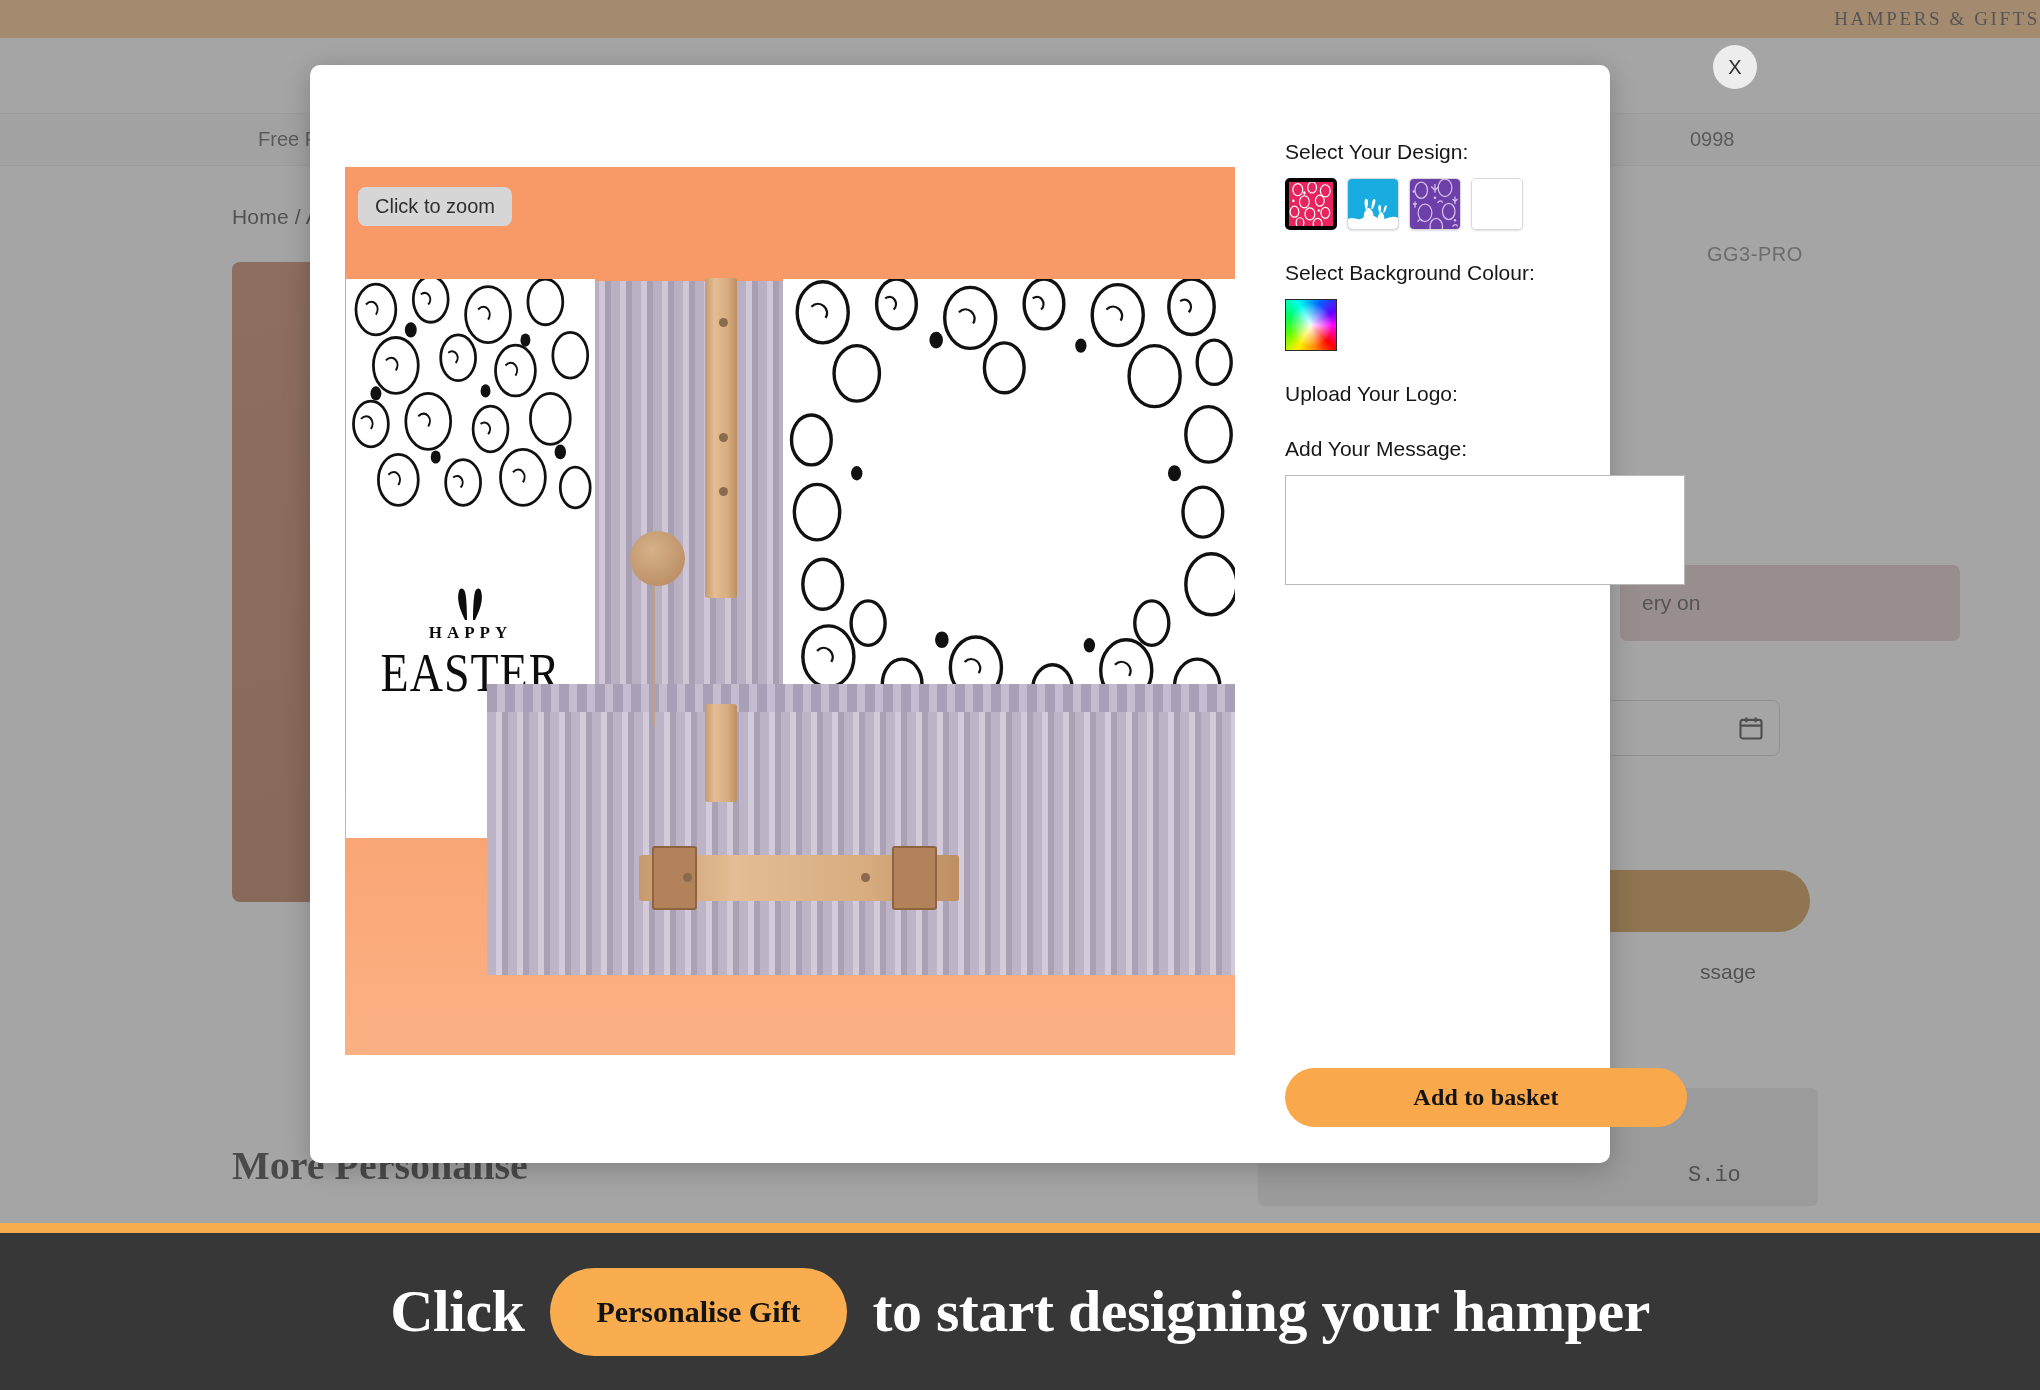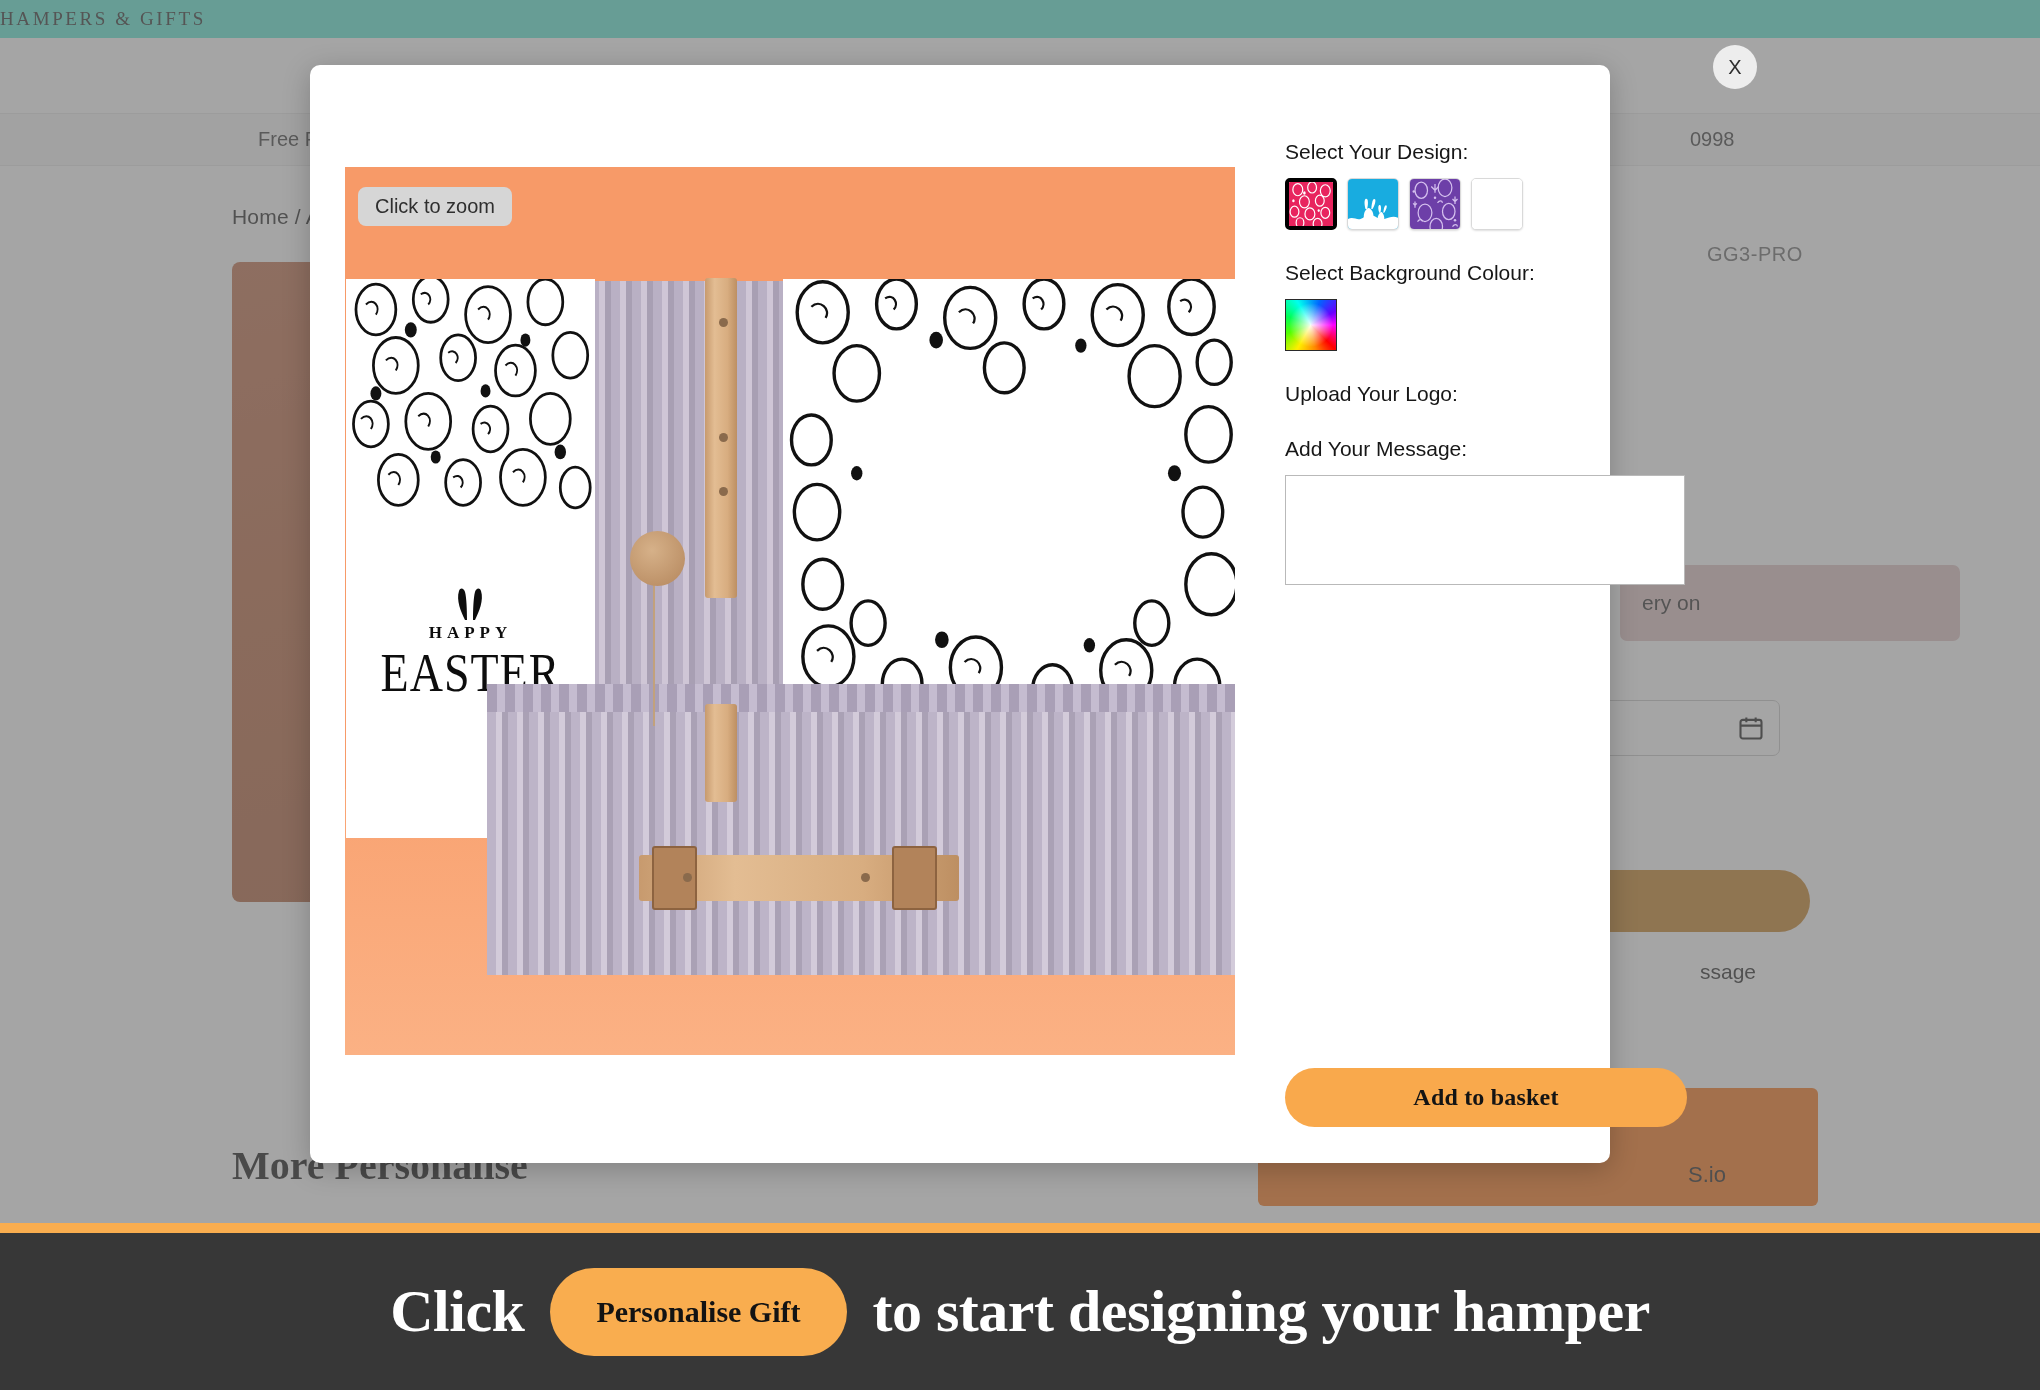--- a/index.html
+++ b/index.html
@@ -9,21 +9,21 @@
     font-family: "Liberation Sans", sans-serif;
     background: #ffffff;
   }
   #stage { position: relative; width: 2040px; height: 1390px; background: #ffffff; }
 
   
   .bg-page { position: absolute; inset: 0; background: #ffffff; }
 
   .bg-announce {
     position: absolute; left: 0; top: 0; width: 2040px; height: 38px;
-    background: #5eead4; display: flex; align-items: center; justify-content: flex-start;
+    background: #fdba74; display: flex; align-items: center; justify-content: flex-end;
   }
   .bg-announce-text {
     font-family: "Liberation Serif", serif;
     font-size: 19px; letter-spacing: 2.6px; color: #2d2d2d; white-space: nowrap;
   }
 
   .bg-utility {
     position: absolute; left: 0; top: 113px; width: 2040px; height: 53px;
     background: #f6f6f6; border-top: 1px solid #e8e8e8; border-bottom: 1px solid #e8e8e8;
     display: flex; align-items: center;
@@ -82,21 +82,21 @@
   .cal-icon { position: absolute; right: 14px; top: 13px; width: 28px; height: 28px; }
 
   .bg-addbtn {
     position: absolute; left: 1400px; top: 870px; width: 410px; height: 62px;
     background: #c68024; border-radius: 31px;
   }
   .bg-msgnote { position: absolute; left: 1700px; top: 960px; font-size: 21px; color: #242424; white-space: nowrap; }
 
   .bg-reviews {
     position: absolute; left: 1258px; top: 1088px; width: 560px; height: 118px;
-    background: #f97316; border-radius: 6px;
+    background: #e5e5e5; border-radius: 6px; font-family: Liberation Mono, monospace;
   }
   .bg-reviews-label { position: absolute; left: 430px; bottom: 18px; font-size: 22px; color: #1d1d1d; white-space: nowrap; }
 
   .bg-moreinfo {
     position: absolute; left: 232px; top: 1142px;
     font-family: "Liberation Serif", serif; font-size: 40px; font-weight: bold;
     color: #121212; white-space: nowrap;
   }
 
   

